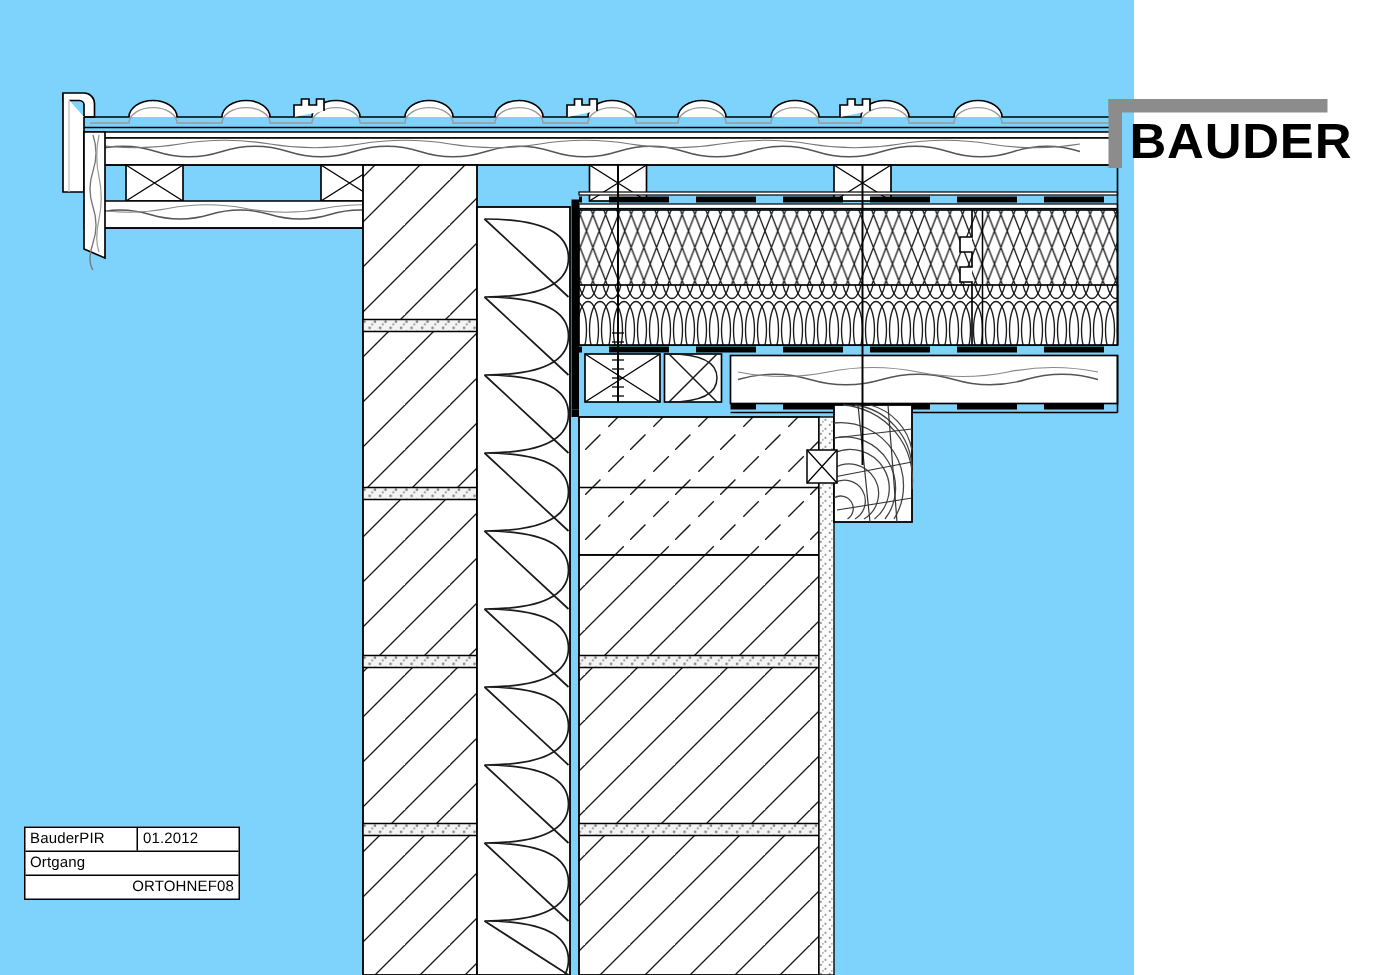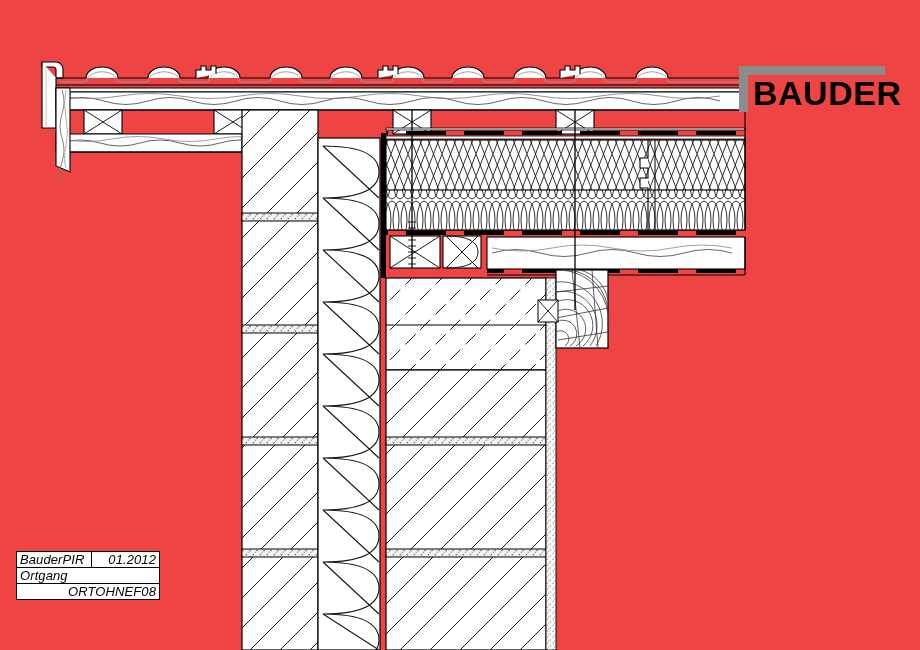--- a/index.html
+++ b/index.html
@@ -1,29 +1,29 @@
 <!DOCTYPE html>
 <html><head>
 <meta charset="utf-8">
 <style>
   html,body{margin:0;padding:0;background:#ffffff;}
   body{width:920px;height:650px;overflow:hidden;
        font-family:"Liberation Sans",sans-serif;color:#000;}
-  #sheet{position:relative;width:920px;height:650px;background:#ef4444;}
+  #sheet{position:relative;width:756px;height:650px;background:#7dd3fc;}
   svg{display:block;}
 
   
   #titleblock{position:absolute;left:16px;top:551px;width:142px;
               border:1.6px solid #000;background:#fff;}
   #titleblock .tbrow{display:flex;border-bottom:1.6px solid #000;height:15px;}
   #titleblock .tbrow:last-child{border-bottom:none;}
-  #titleblock .tbc{font-size:13px;line-height:15px;padding:0 3px;
-                   white-space:nowrap;letter-spacing:.1px;font-style:italic;}
+  #titleblock .tbc{font-size:10px;line-height:15px;padding:0 3px;
+                   white-space:nowrap;letter-spacing:.1px;}
   #titleblock .c1{width:72px;border-right:1.6px solid #000;}
-  #titleblock .c2{width:64px;text-align:right;}
+  #titleblock .c2{width:64px;text-align:left;}
   #titleblock .full{width:100%;}
   #titleblock .ctr{width:100%;text-align:right;}
 
   
   #logo{position:absolute;left:727px;top:66px;width:158px;height:46px;}
   #logo .bracket-top{position:absolute;left:12px;top:0;width:146px;height:9px;
                      background:#8c8c8c;}
   #logo .bracket-left{position:absolute;left:12px;top:0;width:9px;height:46px;
                       background:#8c8c8c;}
   #logo .word{position:absolute;left:26px;top:9px;height:37px;

